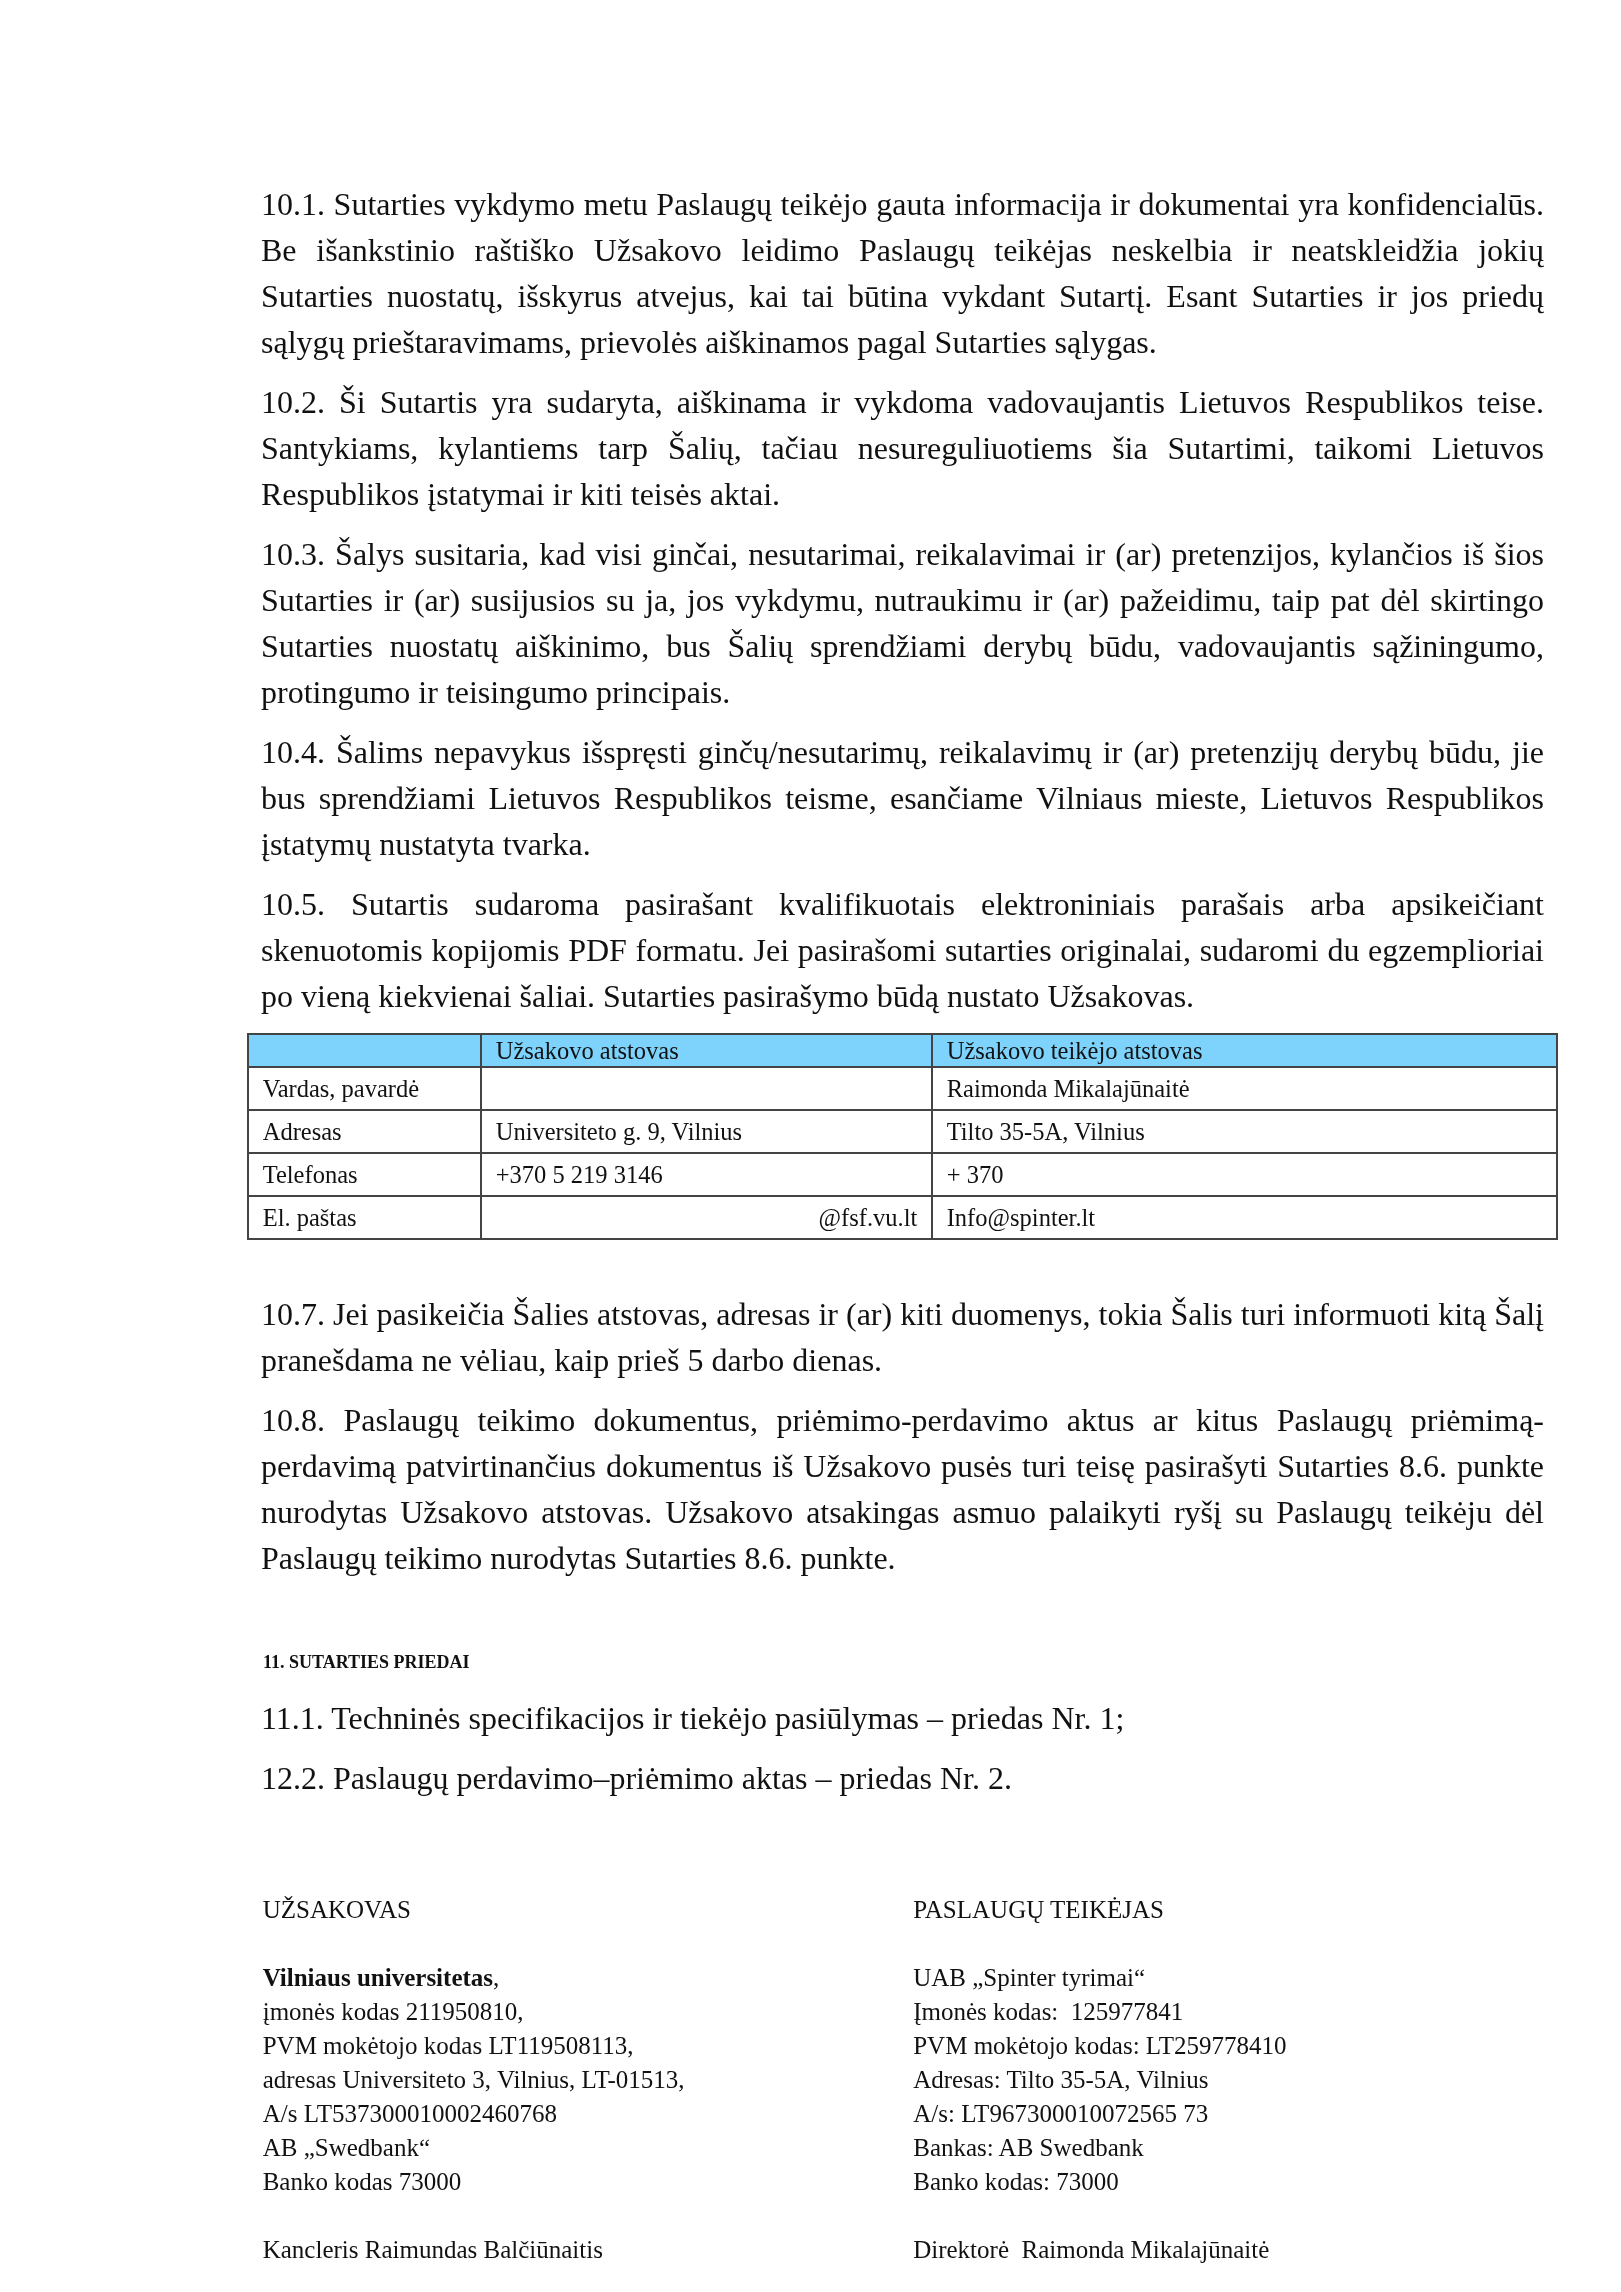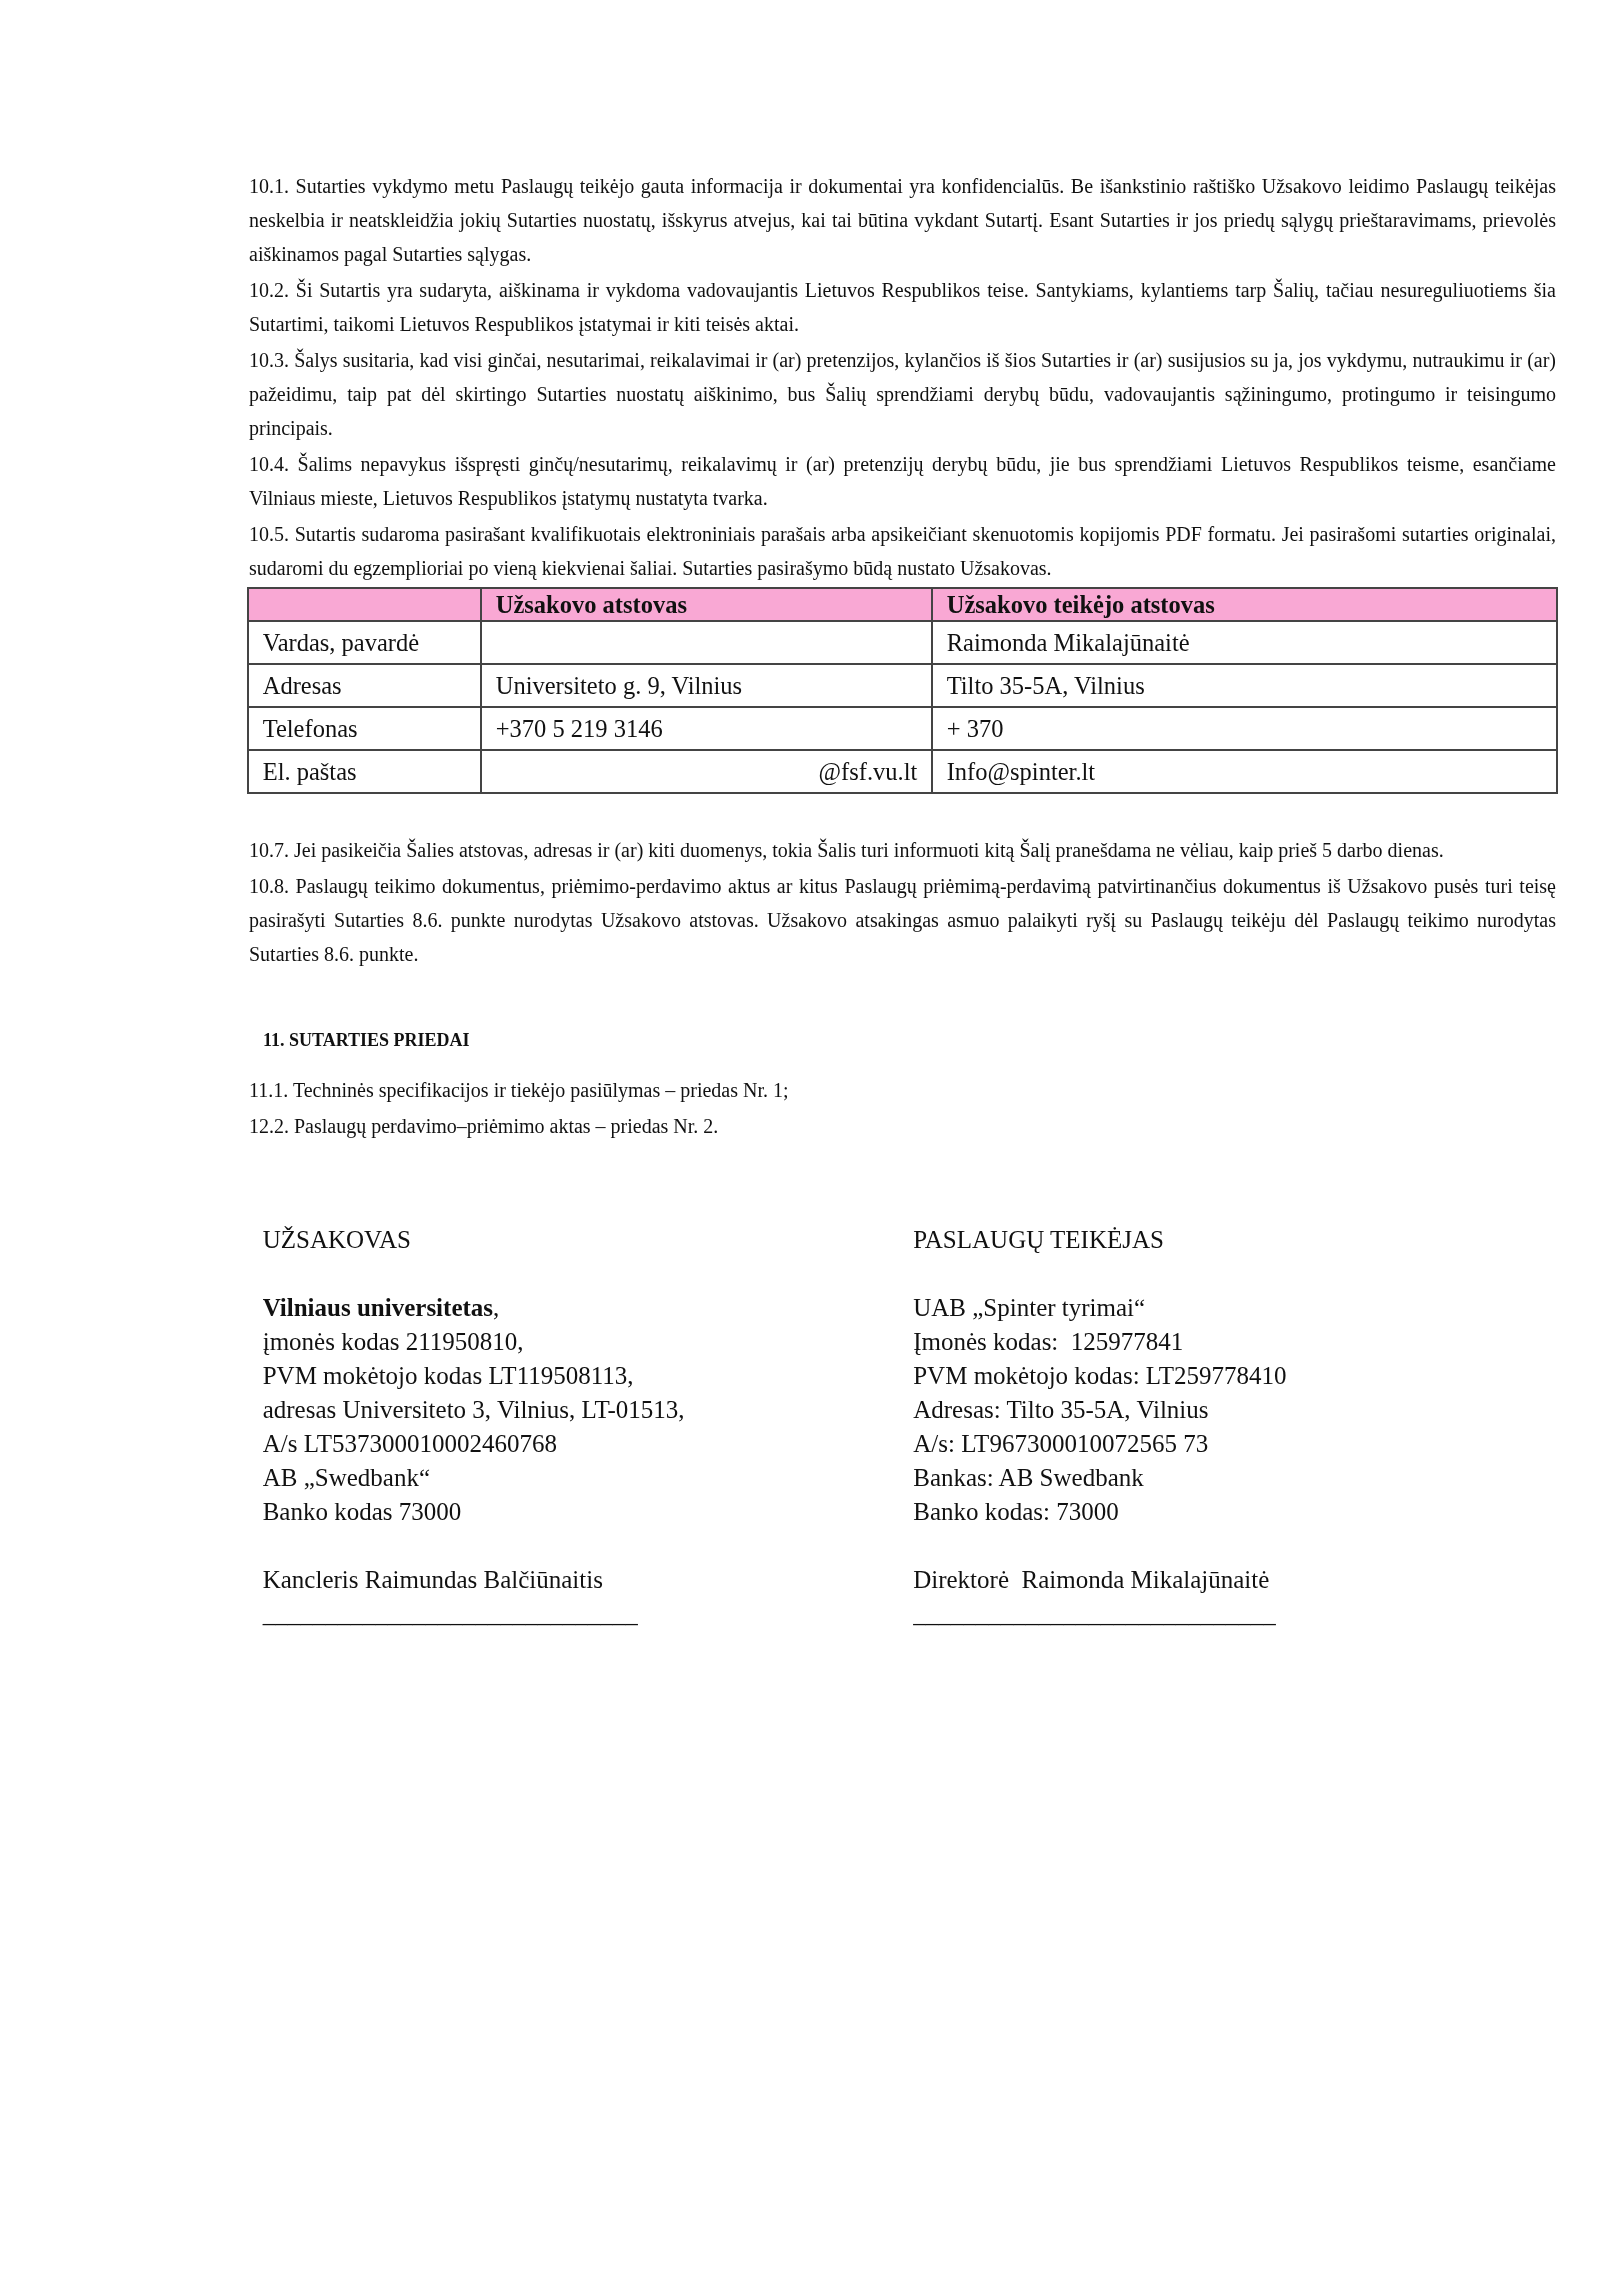--- a/index.html
+++ b/index.html
@@ -1,23 +1,23 @@
 <!DOCTYPE html>
 <html><head>
 <meta charset="utf-8">
 <style>
   html, body { margin: 0; padding: 0; background: #ffffff; }
   body { width: 1621px; height: 2293px; position: relative; overflow: hidden;
          font-family: "Liberation Serif", "DejaVu Serif", serif; color: #111; }
   .page { position: absolute; left: 247px; top: 167px; width: 1311px; }
-  .para { font-size: 20px; line-height: 34px; text-align: justify; margin: 2px; }
+  .para { font-size: 32px; line-height: 46px; text-align: justify; margin: 14px; }
   table.contacts { border-collapse: collapse; width: 1311px; margin-top: 2px; font-size: 24.5px; }
   table.contacts td, table.contacts th { border: 2px solid #444; padding: 0 13.7px; height: 41px;
          text-align: left; vertical-align: middle; font-weight: normal; line-height: 29px; }
-  table.contacts th { background: #f9a8d4; font-weight: bold; height: 31px; }
+  table.contacts th { background: #7dd3fc; font-weight: normal; height: 31px; }
   table.contacts col.c1 { width: 233px; }
   table.contacts col.c2 { width: 451px; }
   .gap1 { height: 37px; }
   .heading { font-size: 18px; font-weight: bold; line-height: 34px; margin: 16px; }
   .gap2 { height: 34px; }
   .gap3 { height: 35px; }
   .parties { display: flex; margin-top: 43px; font-size: 25px; line-height: 34px; }
   .party { padding-left: 15.7px; }
   .party.left { width: 637px; }
   .party.right { width: 647px; }

